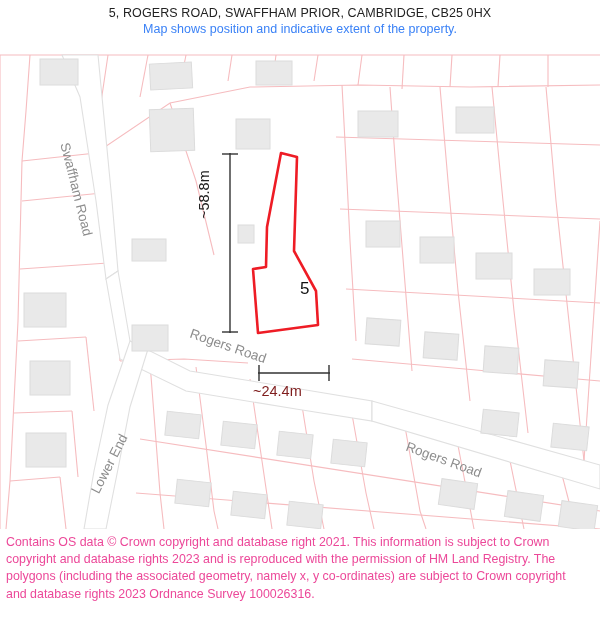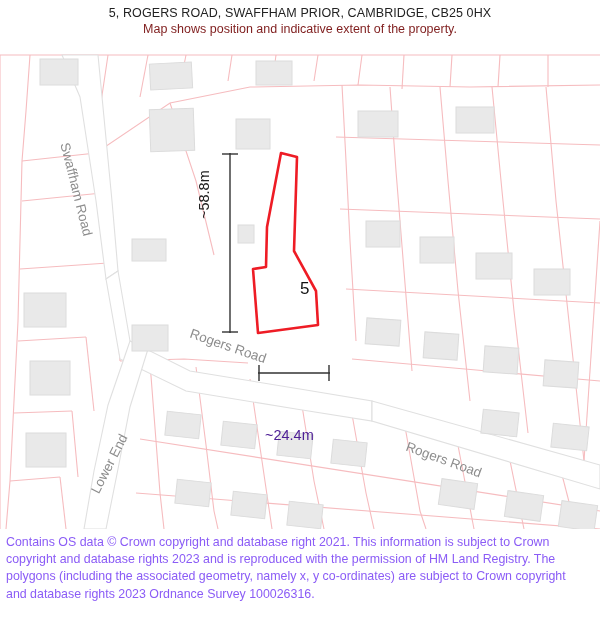--- a/index.html
+++ b/index.html
@@ -31,21 +31,21 @@
     box-sizing: border-box;
   }
   .header .title {
     font-size: 12.5px;
     color: #222;
     line-height: 16px;
     letter-spacing: 0.1px;
   }
   .header .subtitle {
     font-size: 12.5px;
-    color: #7f1d1d;
+    color: #3b82f6;
     line-height: 17px;
   }
   
   .map {
     position: absolute;
     top: 41px;
     left: 0;
     width: 600px;
     height: 488px;
     background: #ffffff;
@@ -75,25 +75,24 @@
   }
   #dim-vertical {
     left: 196px;
     top: 178px;
     font-size: 14.5px;
     color: #222;
     transform: rotate(-90deg);
     transform-origin: left top;
   }
   #dim-horizontal {
-    left: 265px;
+    left: 253px;
     top: 342px;
     font-size: 14.5px;
-    color: #4c1d95;
-    margin-top: 44px;
+    color: #7f1d1d;
   }
   .street {
     position: absolute;
     font-size: 13.5px;
     color: #8d8d8d;
     white-space: nowrap;
   }
   #street-swaffham {
     left: 72px;
     top: 100px;
@@ -121,21 +120,21 @@
   
   .footer {
     position: absolute;
     left: 0;
     top: 534px;
     width: 593px;
     padding: 0 6px;
     box-sizing: border-box;
     font-size: 12.4px;
     line-height: 17.2px;
-    color: #8b5cf6;
+    color: #ec4899;
   }
 </style>
 </head>
 <body>
 
 <div class="page">
 
   <div class="header">
     <div class="title">5, ROGERS ROAD, SWAFFHAM PRIOR, CAMBRIDGE, CB25 0HX</div>
     <div class="subtitle">Map shows position and indicative extent of the property.</div>

